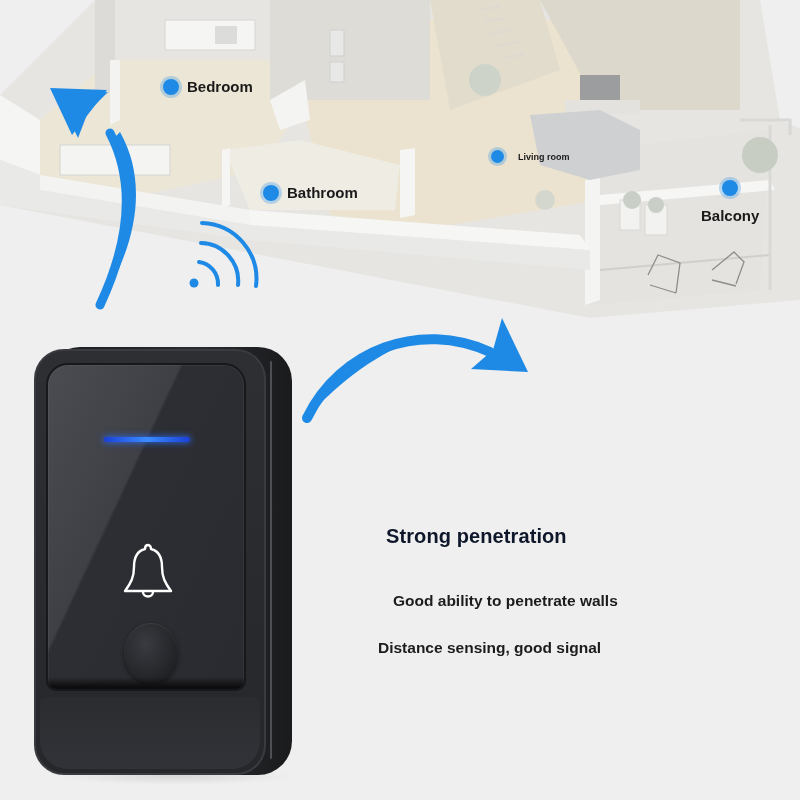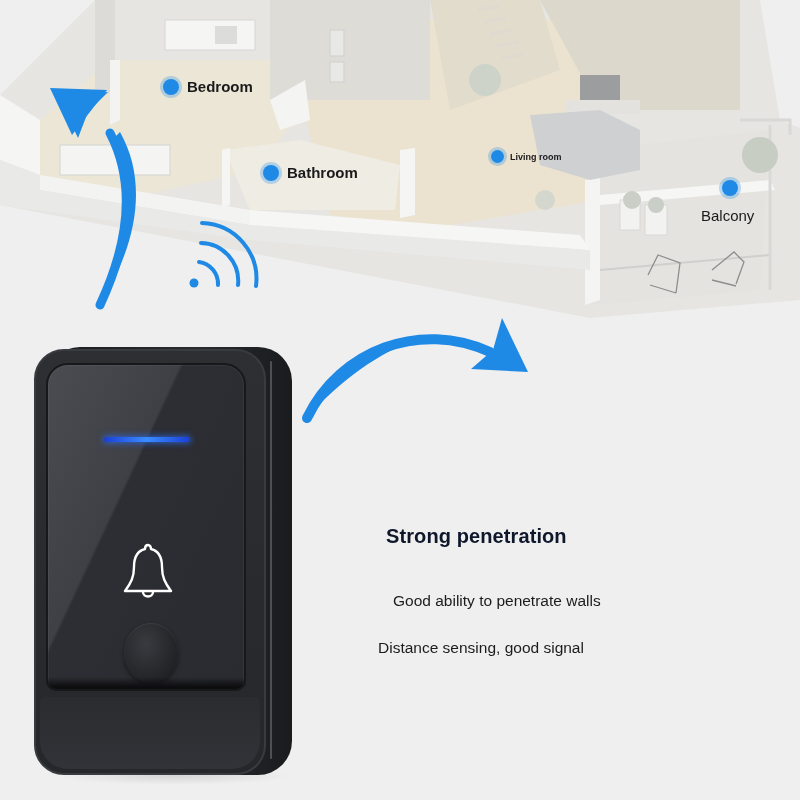--- a/index.html
+++ b/index.html
@@ -15,21 +15,21 @@
     display: flex; align-items: center; gap: 8px;
     color: #1a1a1a; font-weight: bold;
     white-space: nowrap;
   }
   .room-dot {
     width: 16px; height: 16px; border-radius: 50%;
     background: #1e8ae6;
     box-shadow: 0 0 0 3px rgba(30,138,230,0.28);
     flex: 0 0 auto;
   }
-  .room-label.small { font-size: 9px; gap: 6px; }
+  .room-label.small { font-size: 9px; gap: 14px; }
   .room-label.small .room-dot { width: 13px; height: 13px; }
   .room-label.med { font-size: 15px; }
 
   
   .doorbell {
     position: absolute; left: 34px; top: 347px;
     width: 258px; height: 430px;
   }
   .db-shadow {
     position: absolute; left: 20px; bottom: -8px; width: 240px; height: 18px;
@@ -85,21 +85,21 @@
 
   
   .overlay-svg { position: absolute; left: 0; top: 0; width: 800px; height: 800px; pointer-events: none; }
 
   
   .feature-title {
     position: absolute; left: 386px; top: 525px;
     font-size: 20px; font-weight: bold; color: #0f172a; letter-spacing: 0.1px;
   }
   .feature-line {
-    position: absolute; left: 393px; font-size: 15.5px; font-weight: normal; color: #1c1c1c;
+    position: absolute; left: 393px; font-size: 15.5px; font-weight: bold; color: #1c1c1c;
   }
   .feature-line.l1 { top: 592px; }
   .feature-line.l2 { top: 639px; left: 378px; }
 </style>
 </head>
 <body>
 
 <div class="floorplan">
   <svg width="800" height="340" viewBox="0 0 800 340">
 
@@ -158,31 +158,31 @@
     <g stroke="#8d8d8d" stroke-width="1.3" fill="none">
       <path d="M648,275 l10,-20 l22,8 l-4,30 M650,285 l26,8"></path>
       <path d="M712,270 l22,-18 l10,10 l-8,22 M712,280 l24,6"></path>
     </g>
   </svg>
 
   <div class="room-label med" style="left:163px; top:78px;">
     <span class="room-dot"></span>
     <span>Bedroom</span>
   </div>
-  <div class="room-label med" style="left:263px; top:164px;">
+  <div class="room-label med" style="left:263px; top:184px;">
     <span class="room-dot"></span>
     <span>Bathroom</span>
   </div>
   <div class="room-label small" style="left:491px; top:150px;">
     <span class="room-dot"></span>
     <span>Living room</span>
   </div>
   <div>
     <span class="room-dot" style="position:absolute; left:722px; top:180px;"></span>
-    <span style="position:absolute; left:701px; top:207px; font-size:15px; font-weight:normal; color:#1a1a1a;">Balcony</span>
+    <span style="position:absolute; left:701px; top:207px; font-size:15px; font-weight:bold; color:#1a1a1a;">Balcony</span>
   </div>
 </div>
 
 <svg class="overlay-svg" viewBox="0 0 800 800">
 
   <g>
     <path d="M98,307 C135,250 150,185 120,132 L114,138 C140,190 128,250 98,307 Z" fill="#1e8ae6"></path>
     <path d="M100,305 C128,245 137,185 110,133" stroke="#1e8ae6" stroke-width="9" fill="none" stroke-linecap="round"></path>
     <polygon points="50,88 107,90 72,135" fill="#1e8ae6"></polygon>
     <polygon points="58,96 108,92 88,112 78,138" fill="#1e8ae6"></polygon>

